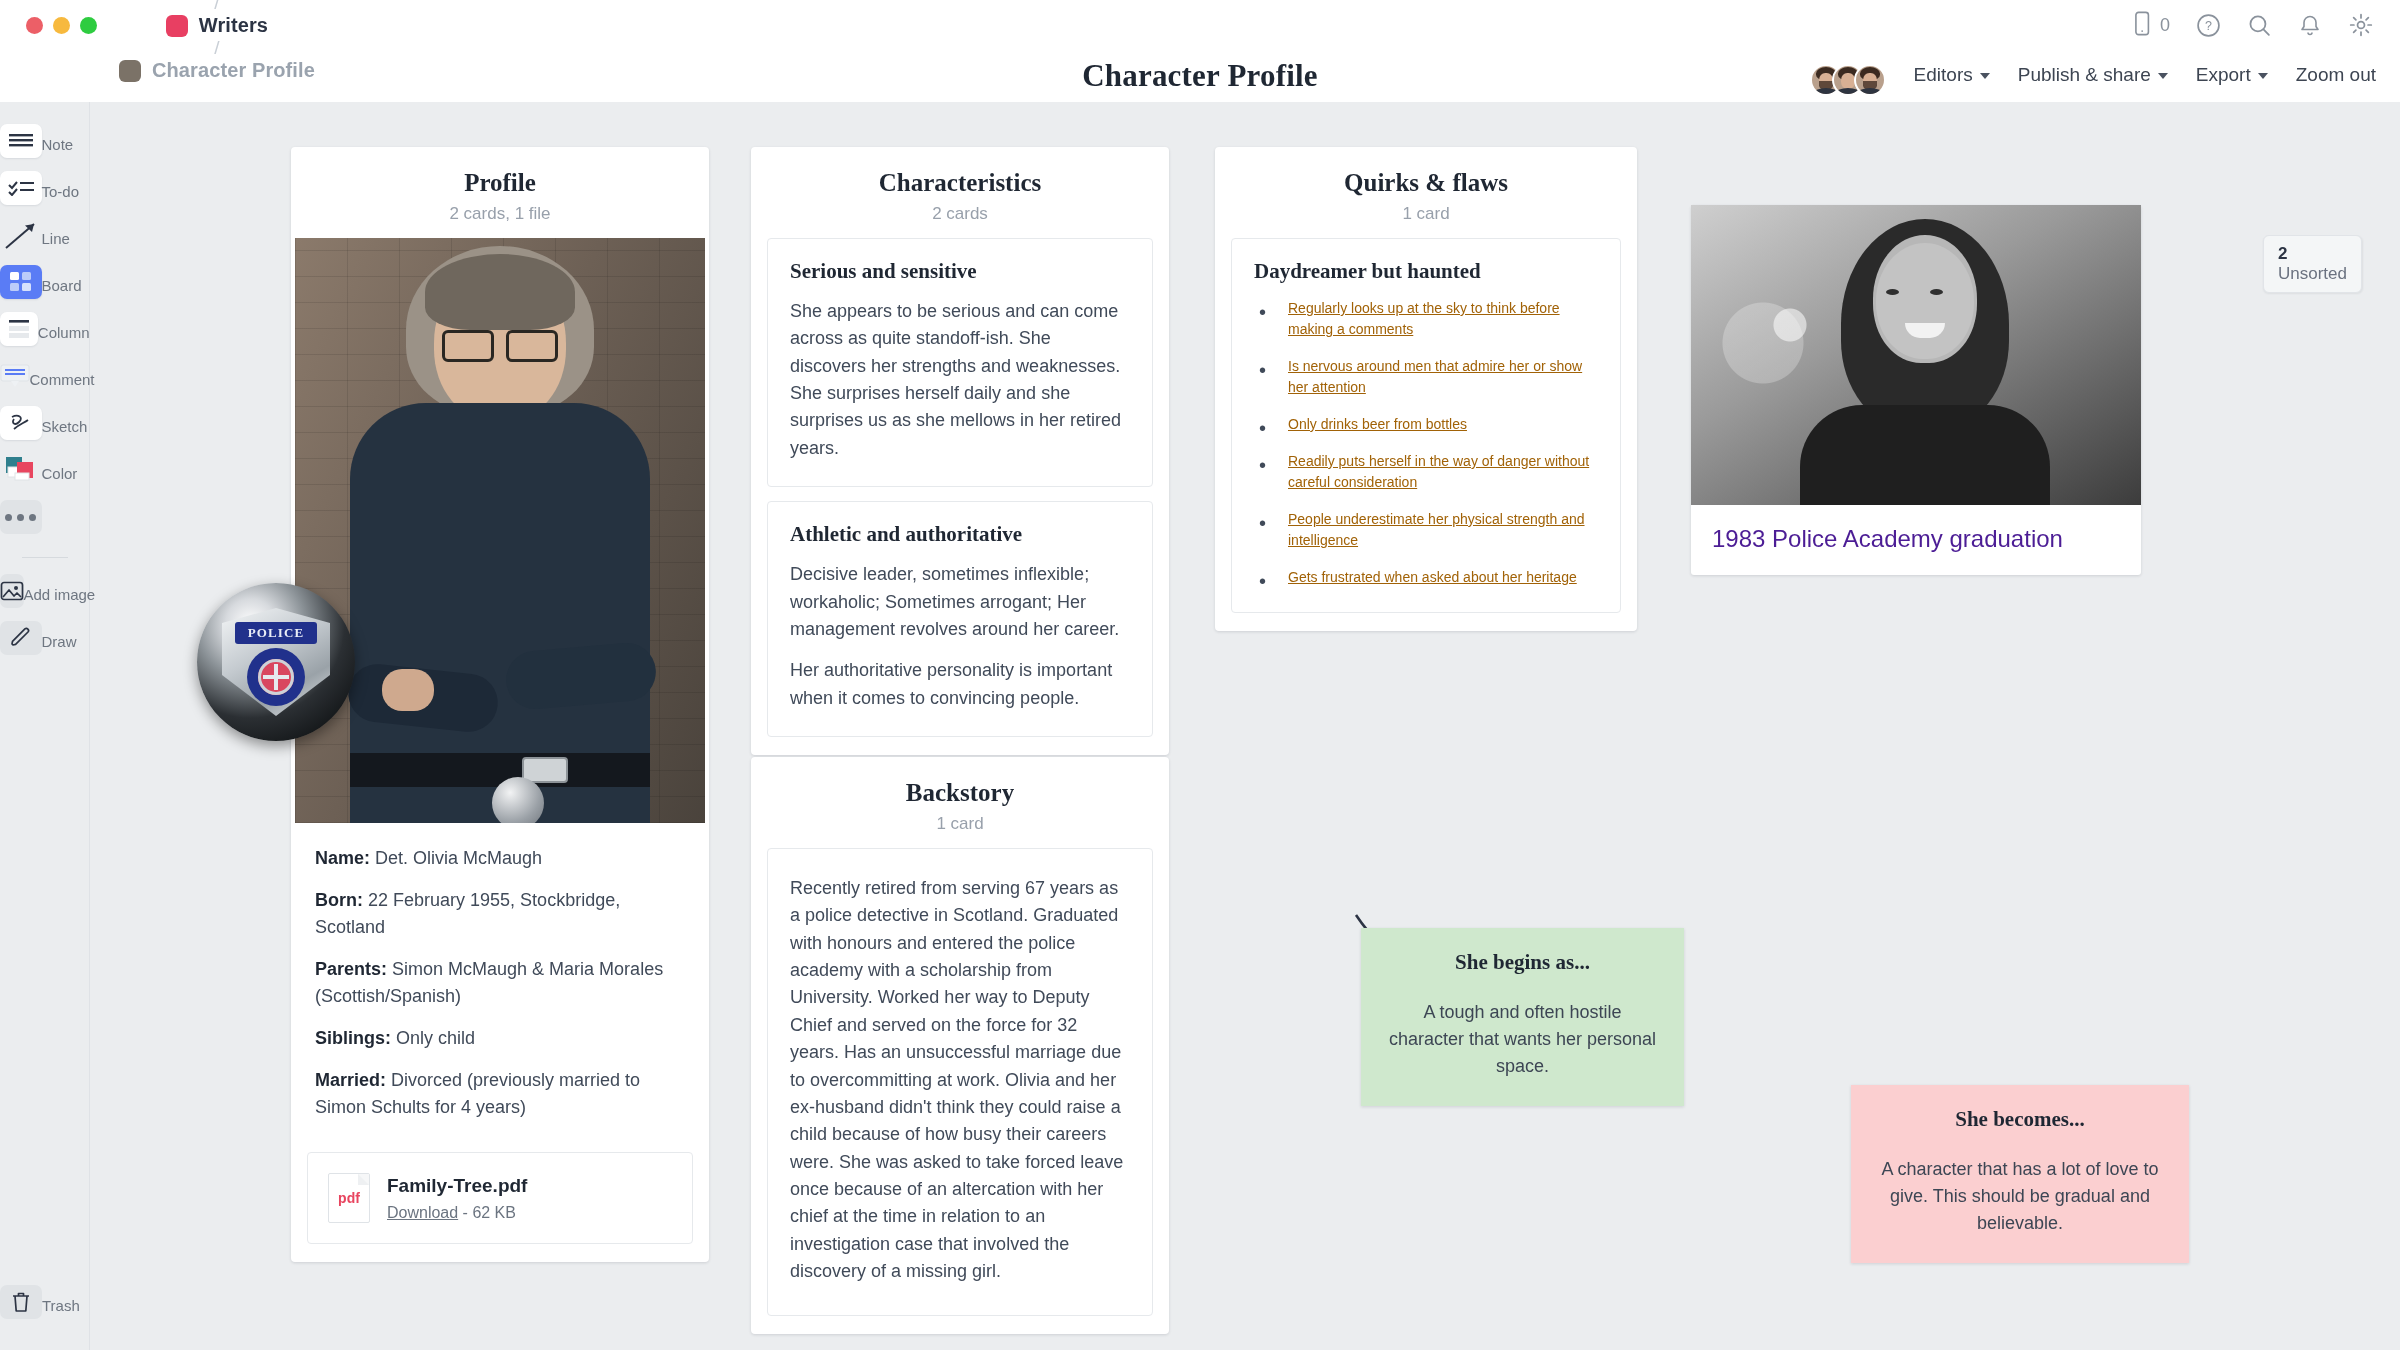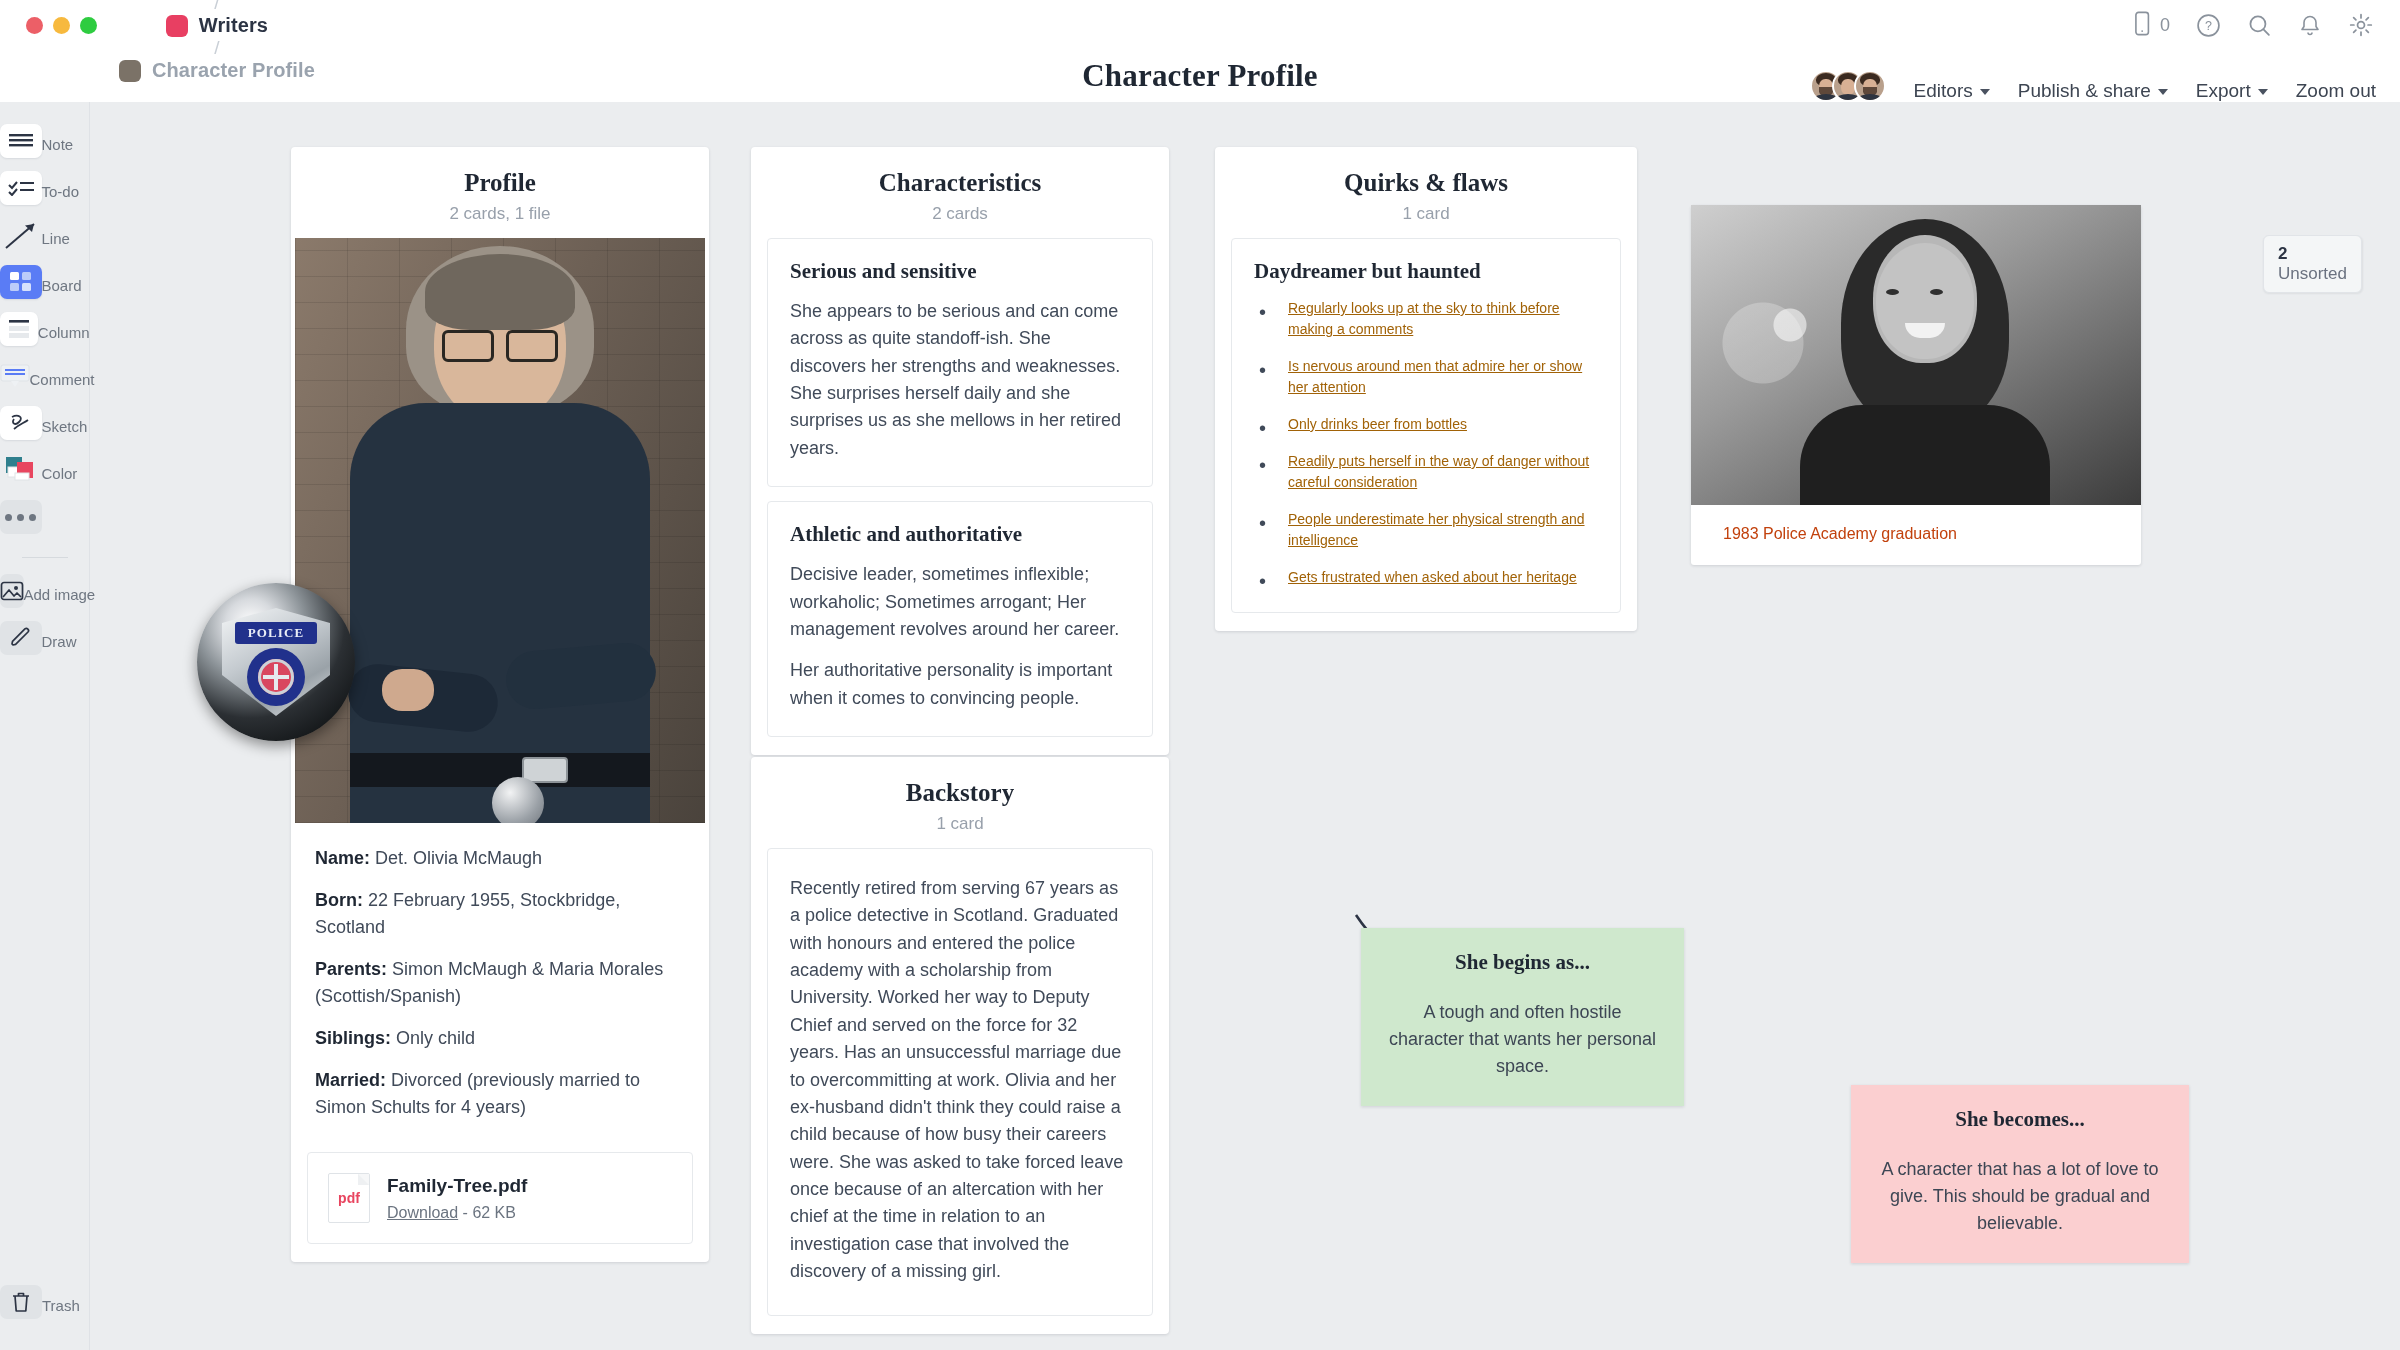--- a/index.html
+++ b/index.html
@@ -59,22 +59,22 @@
     z-index: 39;
   }
   .doc-title {
     position: absolute; left: 0; right: 0; top: 8px;
     text-align: center;
     font-family: "Liberation Serif", serif;
     font-weight: bold; font-size: 31px; color: #1f2733;
     letter-spacing: .2px;
   }
   .titlebar-right {
-    position: absolute; right: 24px; top: 0; height: 52px;
-    display: flex; align-items: flex-end; gap: 28px;
+    position: absolute; right: 24px; top: 14px; height: 52px;
+    display: flex; align-items: flex-start; gap: 28px;
   }
   .avatars { display: flex; align-items: center; }
   .av {
     width: 32px; height: 32px; border-radius: 50%;
     border: 2px solid #fff; background: #b9a08c;
     margin-left: -10px; overflow: hidden; position: relative;
   }
   .av:first-child { margin-left: 0; }
   .av .hair { position:absolute; left:4px; right:4px; top:1px; height:13px; border-radius:50% 50% 40% 40%; background:#3b2a20; }
   .av .face { position:absolute; left:7px; right:7px; top:7px; height:16px; border-radius:45%; background:#d8b094; }
@@ -256,21 +256,21 @@
       radial-gradient(circle at 22% 40%, rgba(255,255,255,.55) 0 16px, transparent 17px),
       radial-gradient(circle at 16% 46%, rgba(255,255,255,.25) 0 40px, transparent 41px),
       linear-gradient(150deg,#cfcfcf 0%,#9a9a9a 40%,#3c3c3c 100%); }
   .pi-head { position:absolute; left:52%; top:30px; transform:translateX(-50%); width:104px; height:128px; border-radius:50% 50% 46% 46%; background:#b7b7b7; }
   .pi-hair { position:absolute; left:52%; top:14px; transform:translateX(-50%); width:168px; height:210px; border-radius:50% 50% 42% 42%; background:#2a2a2a; }
   .pi-face { position:absolute; left:52%; top:38px; transform:translateX(-50%); width:98px; height:116px; border-radius:50% 50% 48% 48%; background:#c3c3c3; }
   .pi-smile{ position:absolute; left:52%; top:118px; transform:translateX(-50%); width:40px; height:15px; border-radius:0 0 22px 22px; background:#f2f2f2; }
   .pi-eyeL,.pi-eyeR{ position:absolute; top:84px; width:13px;height:6px;border-radius:50%;background:#2f2f2f;}
   .pi-eyeL{ left:50%; margin-left:-30px;} .pi-eyeR{ left:50%; margin-left:14px;}
   .pi-body { position:absolute; left:52%; bottom:0; transform:translateX(-50%); width:250px; height:100px; border-radius:62px 62px 0 0; background:#1f1f1f; }
-  .photo-cap { padding: 20px 32px 22px; font-size: 16px; color: #c2410c; }
+  .photo-cap { padding: 20px 21px 22px; font-size: 24px; color: #4c1d95; }
 
   
   .sticky {
     position: absolute; padding: 22px 26px 26px; text-align: center;
     box-shadow: 0 1px 3px rgba(35,45,60,.14);
   }
   .sticky .s-title {
     font-family: "Liberation Serif", serif; font-weight: bold;
     font-size: 21px; color: #1f2733; margin-bottom: 13px;
   }

